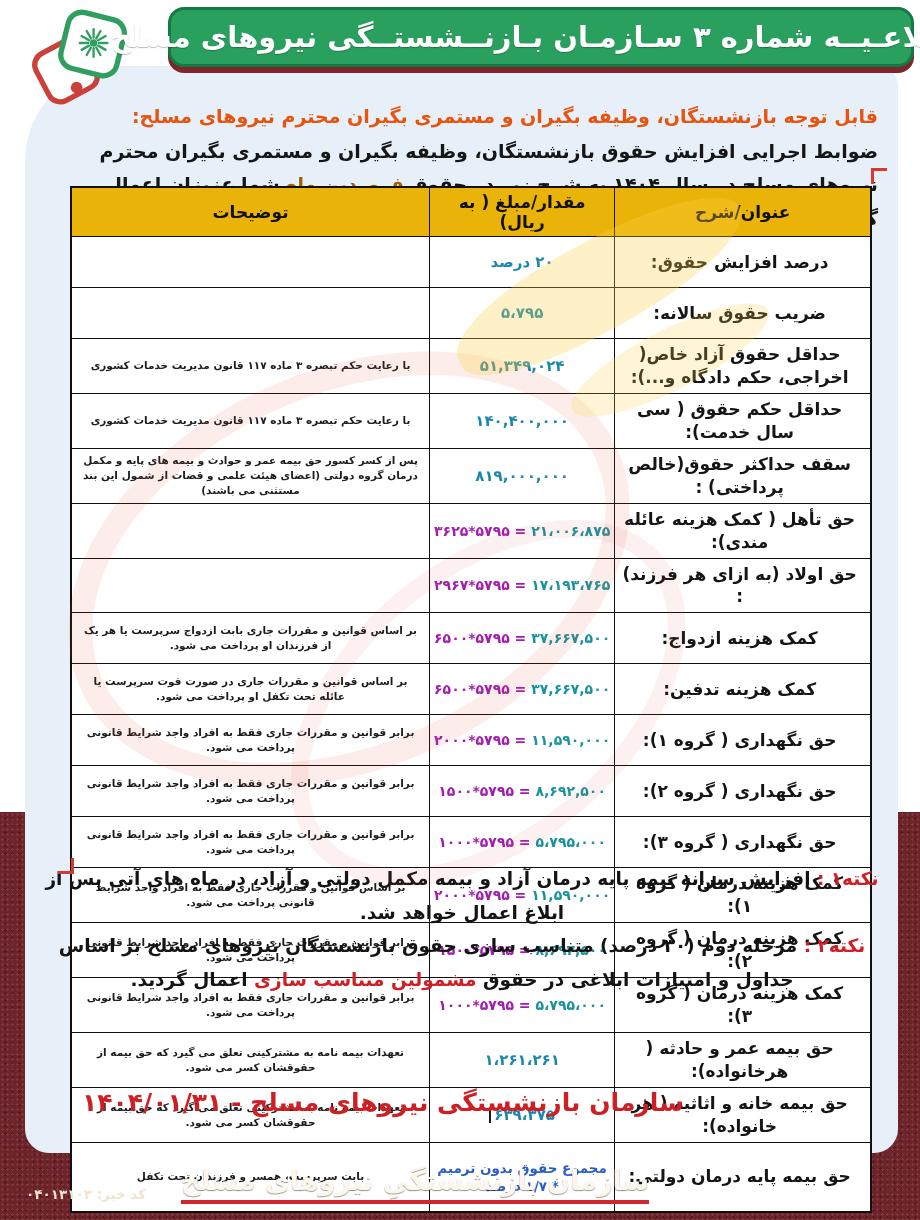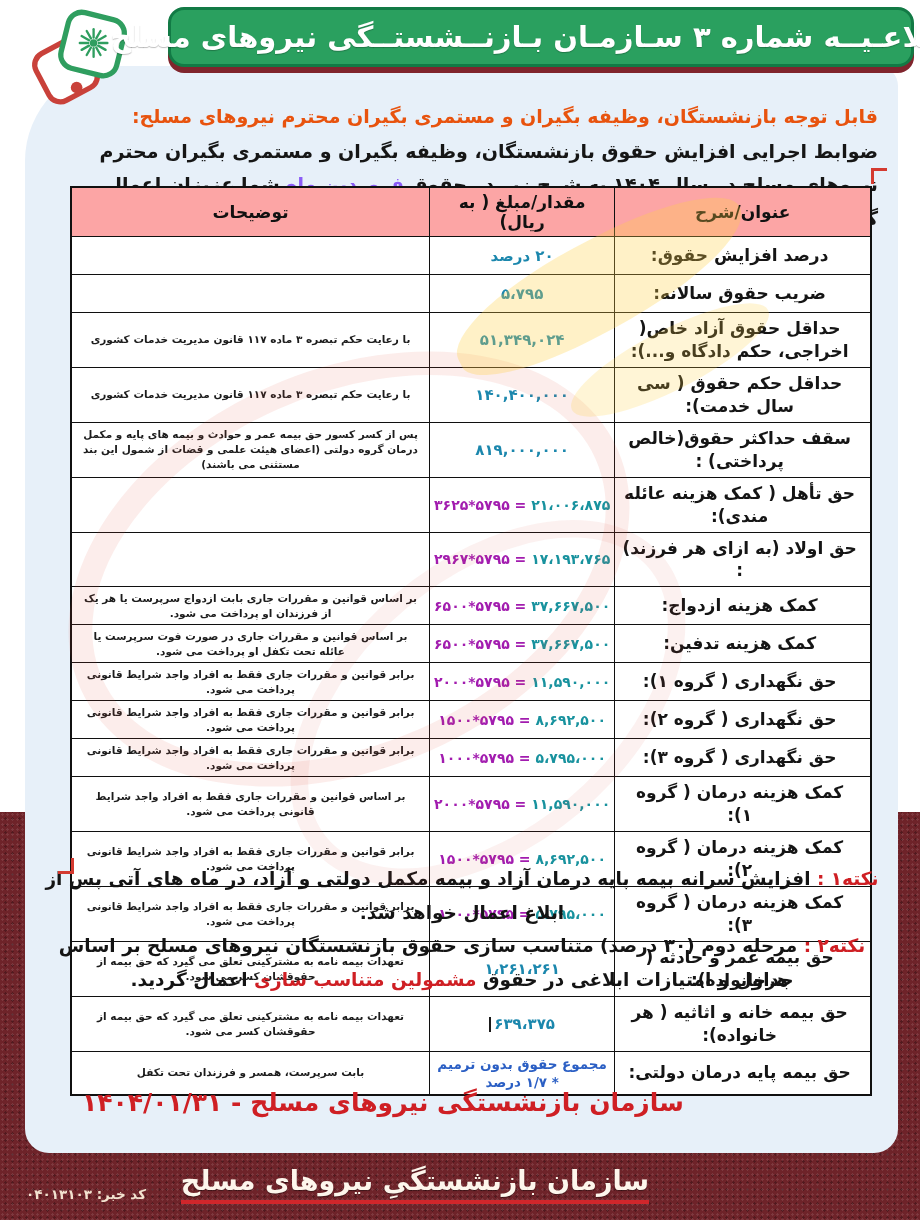--- a/index.html
+++ b/index.html
@@ -26,30 +26,30 @@
 
   
   .logo{position:absolute;left:24px;top:8px;width:118px;height:106px;z-index:3;}
 
   .content{position:absolute;inset:0;z-index:2;border-radius:31px;}
 
   .lead{position:absolute;right:42px;top:86px;left:60px;text-align:right;
     color:#e8530e;font-weight:bold;font-size:19px;}
   .intro{position:absolute;right:42px;top:116px;left:70px;text-align:right;
     color:#161616;font-weight:bold;font-size:19px;line-height:1.75;}
-  .intro-hl{color:#8b5cf6;}
+  .intro-hl{color:#a16207;}
 
   
   .table-wrap{position:absolute;left:70px;top:186px;width:802px;z-index:2;}
   table.salary{width:100%;border-collapse:collapse;background:#ffffff;border:2.5px solid #101010;}
   table.salary th,table.salary td{border:1.6px solid #101010;vertical-align:middle;}
-  table.salary th{background:#fca5a5;color:#111;font-weight:bold;font-size:17px;height:44px;padding:2px 8px;}
+  table.salary th{background:#eab308;color:#111;font-weight:bold;font-size:17px;height:44px;padding:2px 8px;}
   col.c1{width:258px;} col.c2{width:182px;} col.c3{width:362px;}
   td.c-title{text-align:center;padding:4px 12px 4px 6px;font-weight:bold;font-size:17px;color:#151515;height:29px;line-height:1.35;}
-  td.c-val{text-align:center;padding:3px 4px;font-weight:bold;font-size:15px;}
+  td.c-val{text-align:center;padding:16px 4px;font-weight:bold;font-size:15px;}
   td.c-note{text-align:center;padding:3px 8px;font-weight:bold;font-size:10.5px;color:#1c1c1c;line-height:1.45;}
   .val{color:#1b87ad;}
   .formula{color:#2b5fc4;font-size:13.5px;}
   .eq{direction:ltr;unicode-bidi:isolate;font-size:14px;white-space:nowrap;}
   .eq .expr{color:#a21caf;}
   .eq .result{color:#18929e;}
   .cursor{display:inline-block;width:2px;height:15px;background:#1a1a1a;margin-right:3px;vertical-align:middle;}
 
   
   .mark{position:absolute;width:13px;height:13px;z-index:4;}

